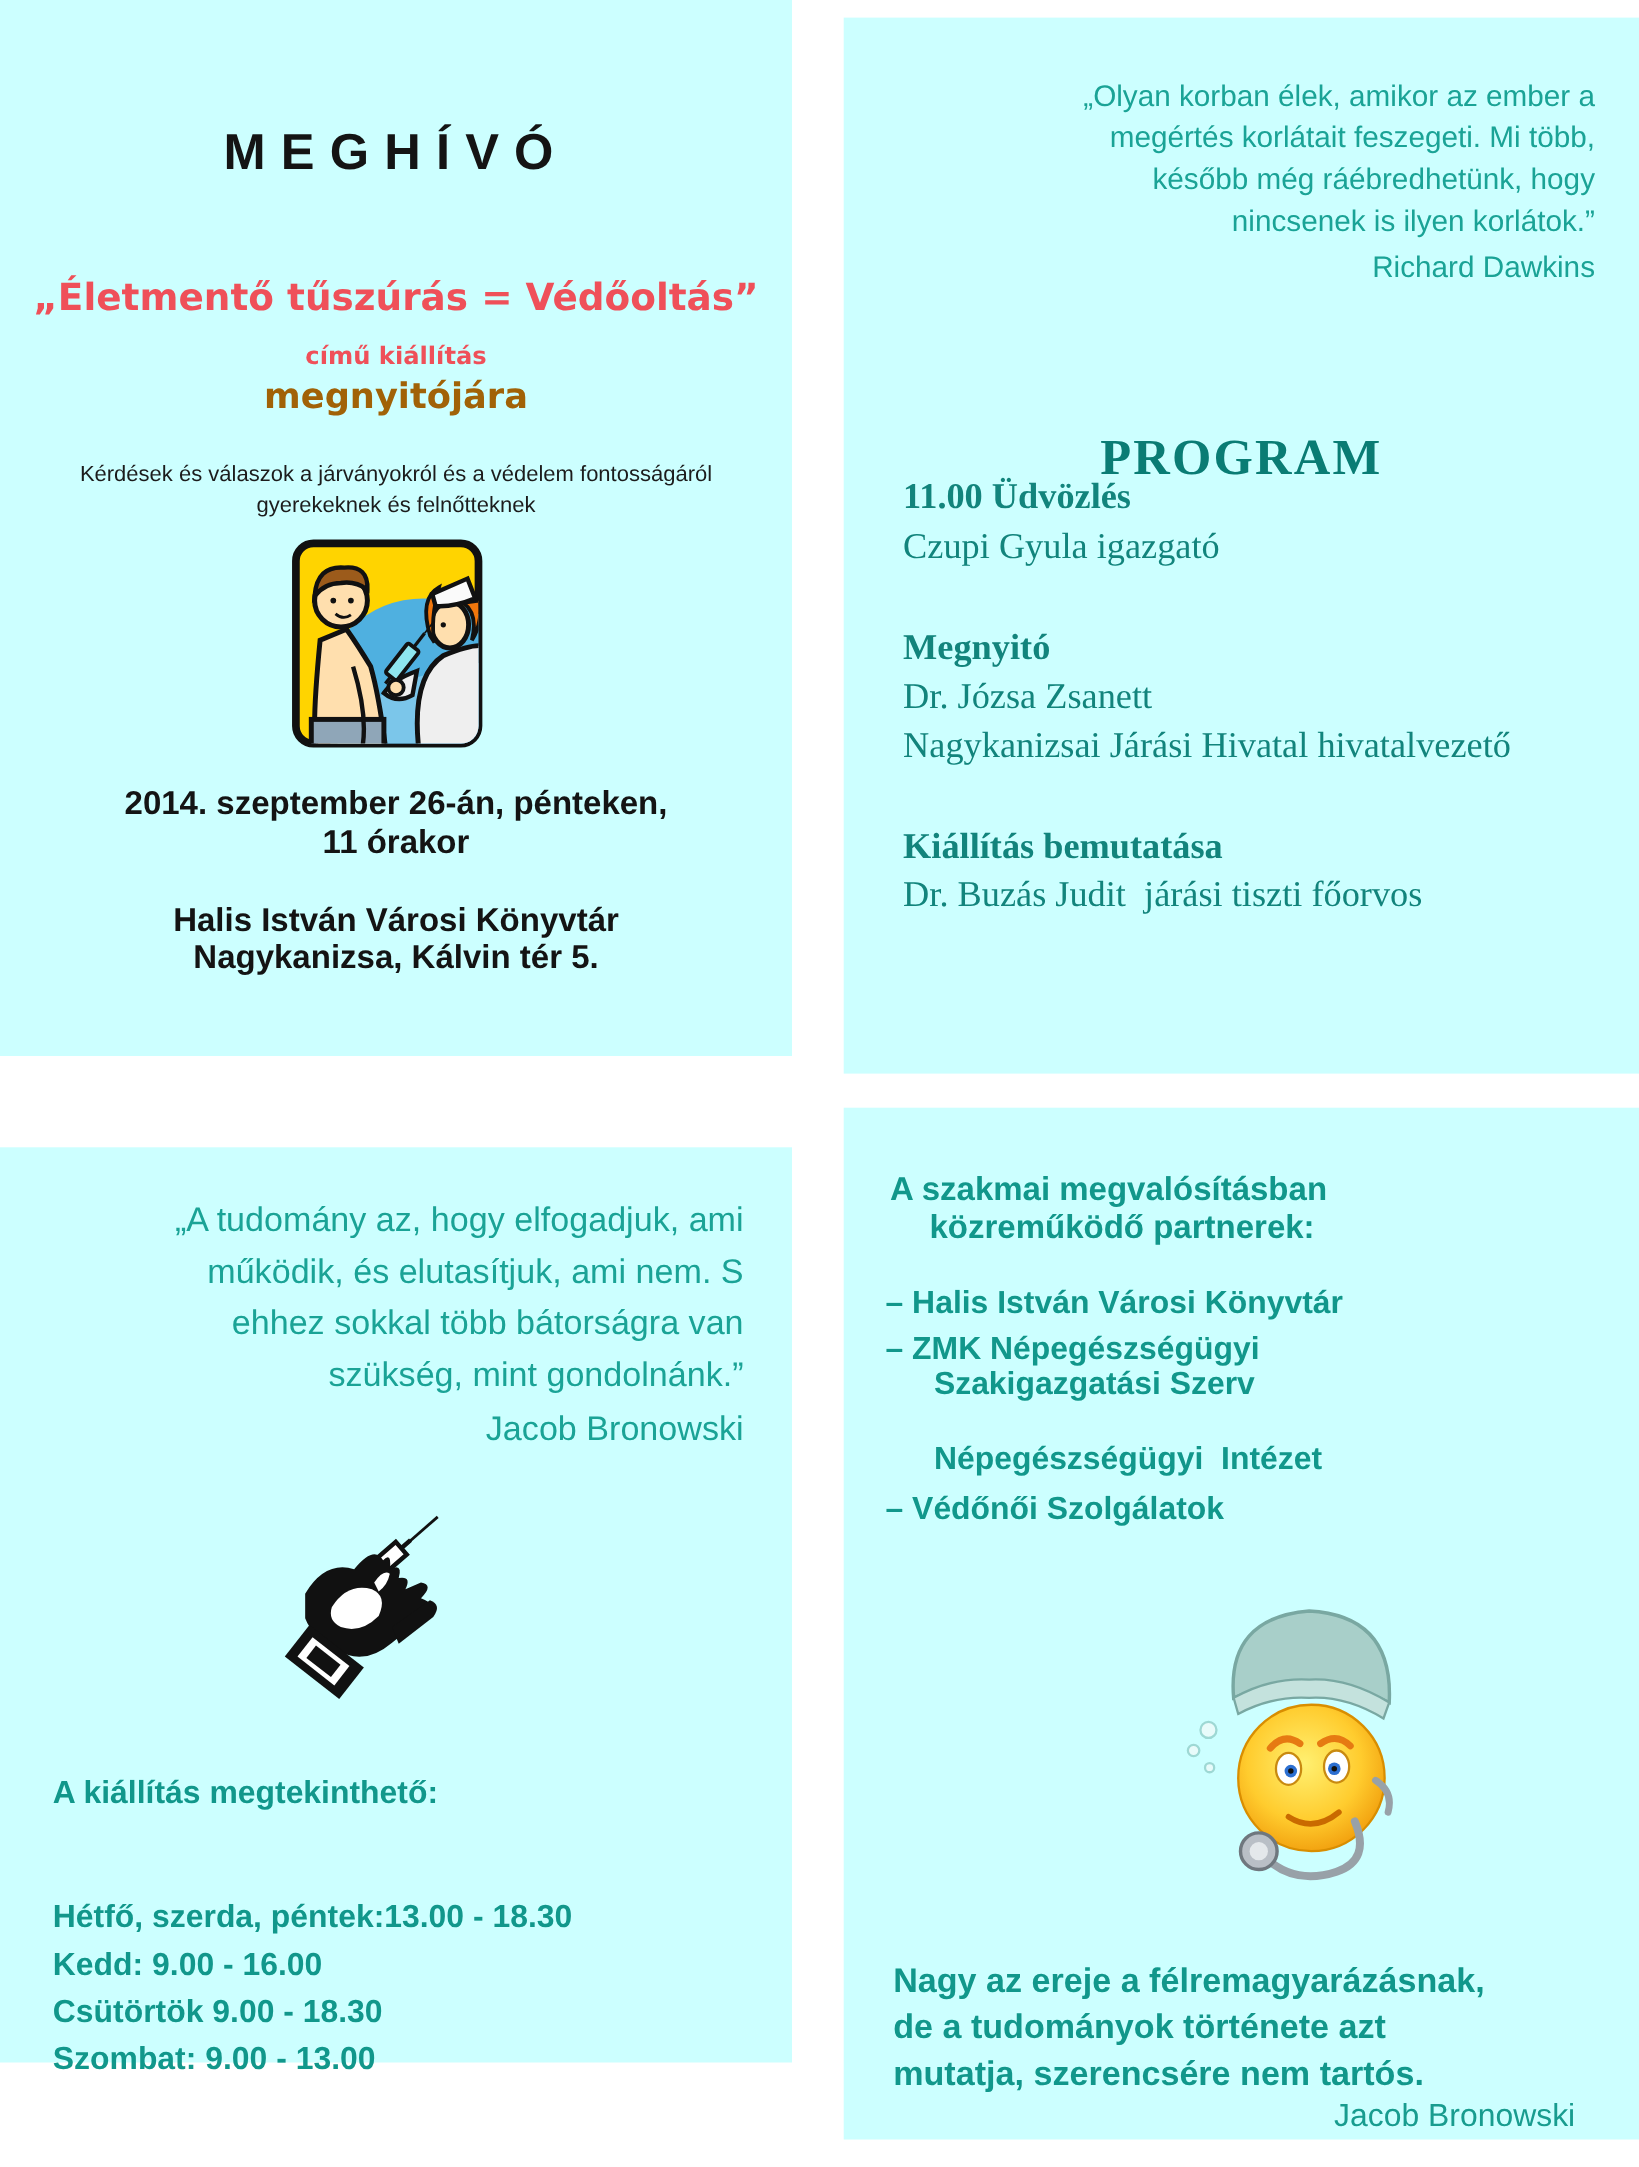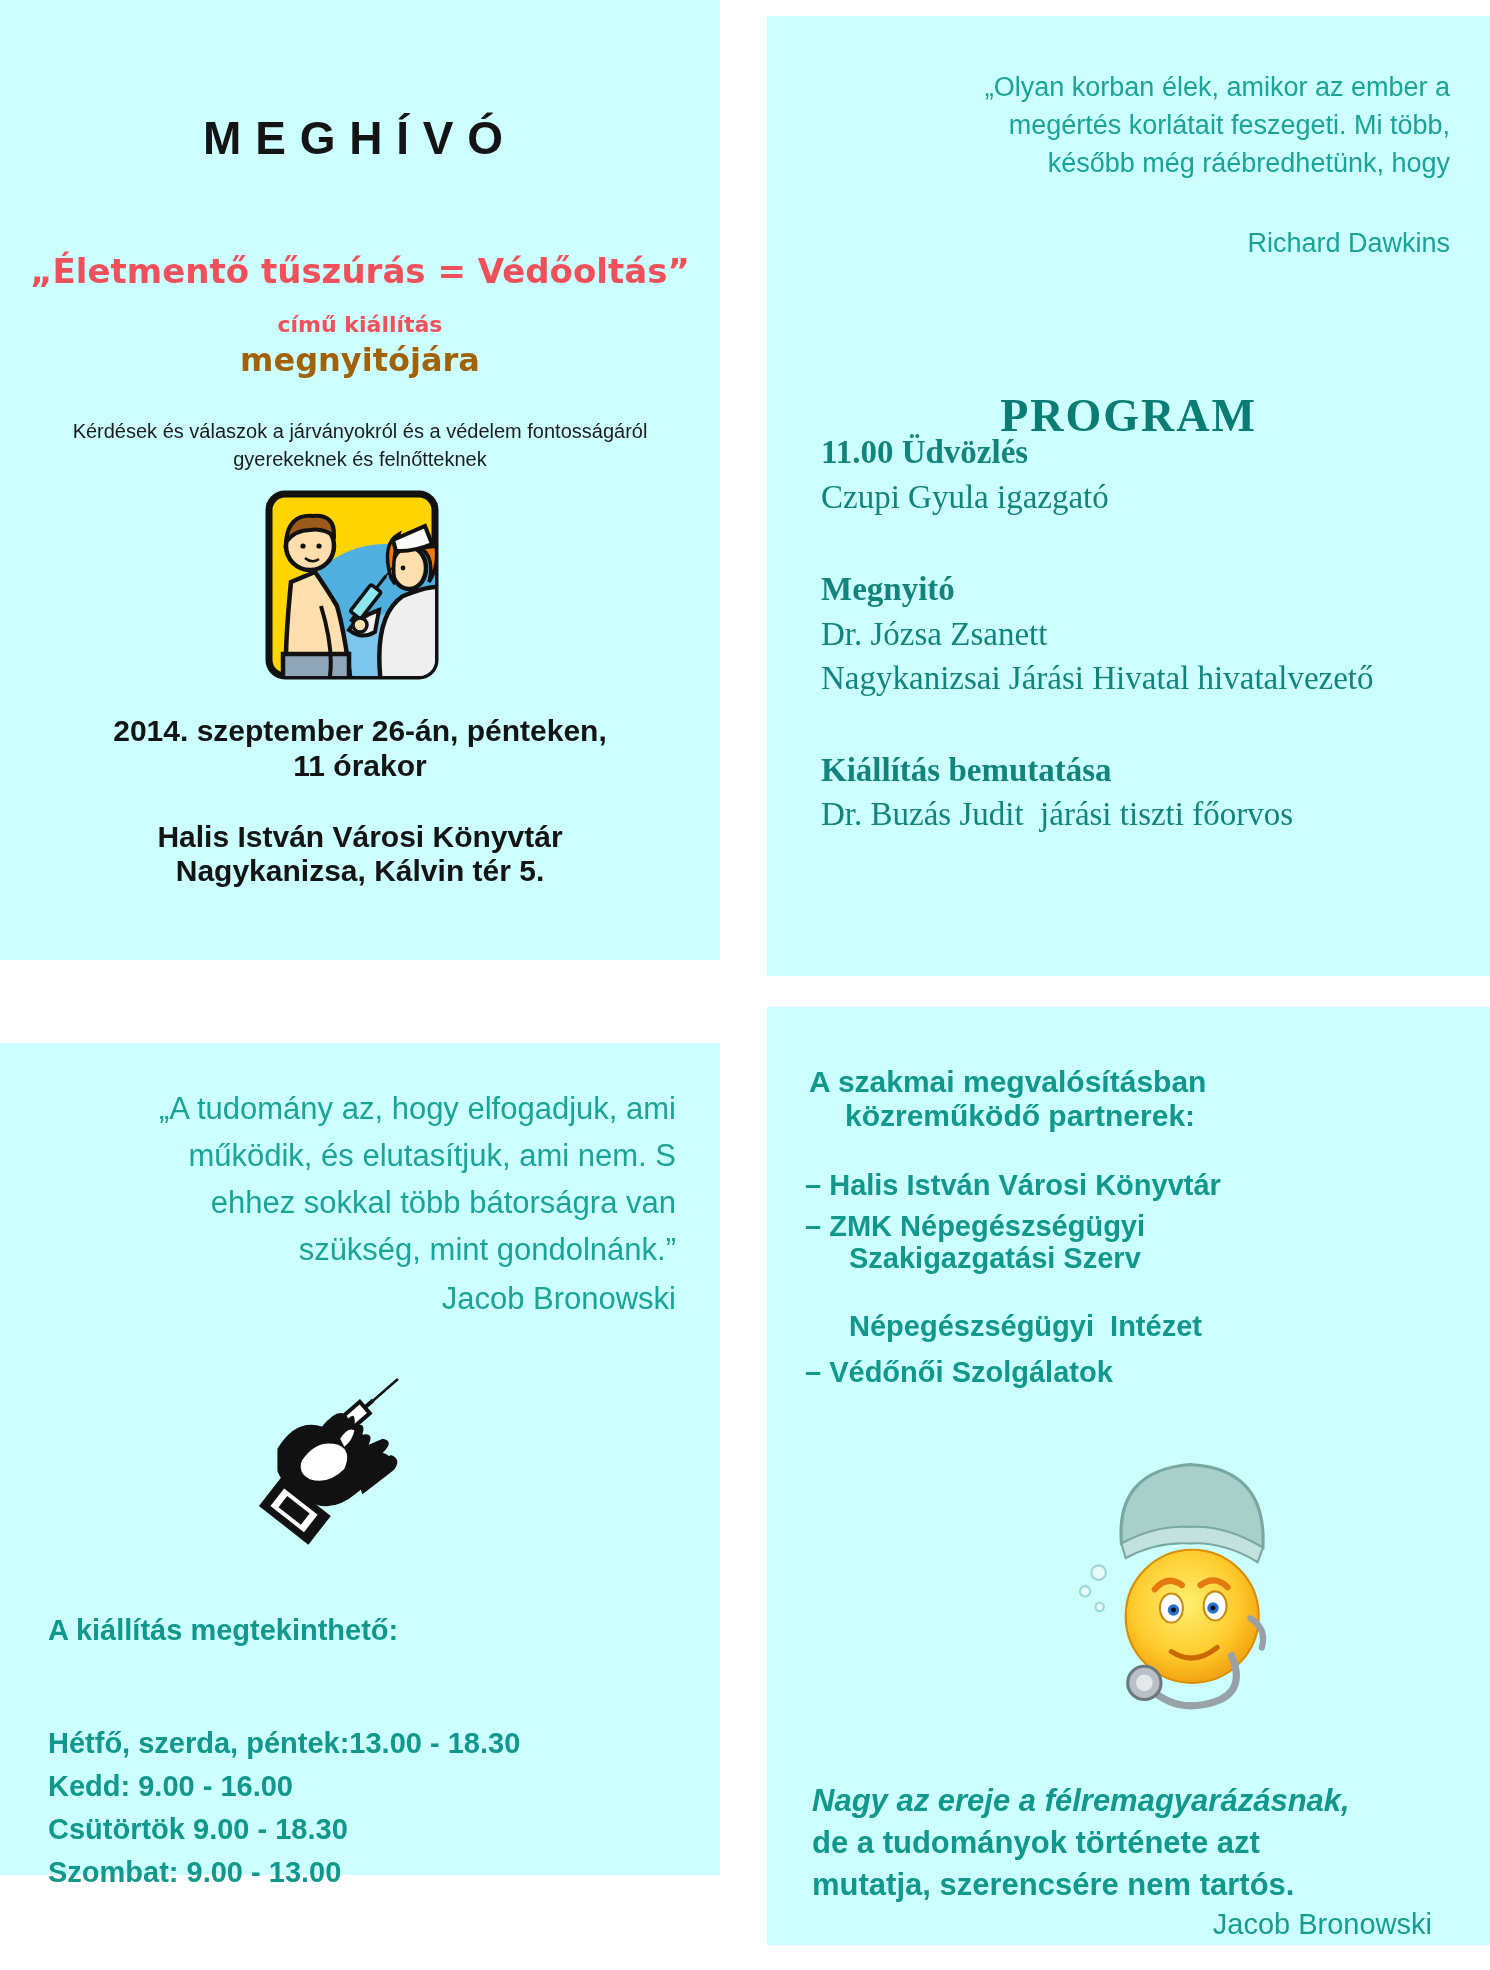--- a/index.html
+++ b/index.html
@@ -47,21 +47,21 @@
   .h0{top:684px;} .h1{top:727px;} .h2{top:770px;} .h3{top:813px;}
 
   
   .br-head{font-size:30px;font-weight:bold;color:#11978B;}
   .ph1{top:58px;left:42px;} .ph2{top:92px;left:78px;}
   .br-partner{font-size:29px;font-weight:bold;color:#11978B;}
   .pa{left:38px;} .pb{left:82px;}
   .r0{top:162px;} .r1{top:203px;} .r1b{top:235px;} .r2{top:269px;} .r2b{top:303px;} .r3{top:325px;margin-top:24px;}
   #smiley-art{position:absolute;left:300px;top:445px;width:240px;height:260px;}
   .br-quote{left:45px;font-size:31px;font-weight:bold;color:#11978B;}
-  .f1{top:776px;font-style:italic;} .f2{top:818px;} .f3{top:860px;}
+  .f1{top:776px;} .f2{top:818px;} .f3{top:860px;}
   .fa{top:901px;right:58px;left:100px;text-align:right;font-size:29px;font-weight:normal;color:#189C8F;}
 </style>
 </head>
 <body>
 
 <div class="canvas">
 
   <div class="panel" id="panel-tl">
     <div class="t ctr tl-title">MEGHÍVÓ</div>
     <div class="t ctr tl-red1">„Életmentő tűszúrás = Védőoltás”</div>
@@ -111,20 +111,21 @@
     <div class="t ctr tl-date1">2014. szeptember 26-án, pénteken,</div>
     <div class="t ctr tl-date2">11 órakor</div>
     <div class="t ctr tl-venue1">Halis István Városi Könyvtár</div>
     <div class="t ctr tl-venue2">Nagykanizsa, Kálvin tér 5.</div>
   </div>
 
   <div class="panel" id="panel-tr">
     <div class="t tr-quote q1">„Olyan korban élek, amikor az ember a</div>
     <div class="t tr-quote q2">megértés korlátait feszegeti. Mi több,</div>
     <div class="t tr-quote q3">később még ráébredhetünk, hogy</div>
+    <div class="t tr-quote q4">nincsenek is ilyen korlátok.”</div>
     <div class="t tr-quote qa">Richard Dawkins</div>
 
     <div class="t ctr program-title">PROGRAM</div>
 
     <div class="t prog h p0h">11.00 Üdvözlés</div>
     <div class="t prog p0l0">Czupi Gyula igazgató</div>
     <div class="t prog h p1h">Megnyitó</div>
     <div class="t prog p1l0">Dr. Józsa Zsanett</div>
     <div class="t prog p1l1">Nagykanizsai Járási Hivatal hivatalvezető</div>
     <div class="t prog h p2h">Kiállítás bemutatása</div>

